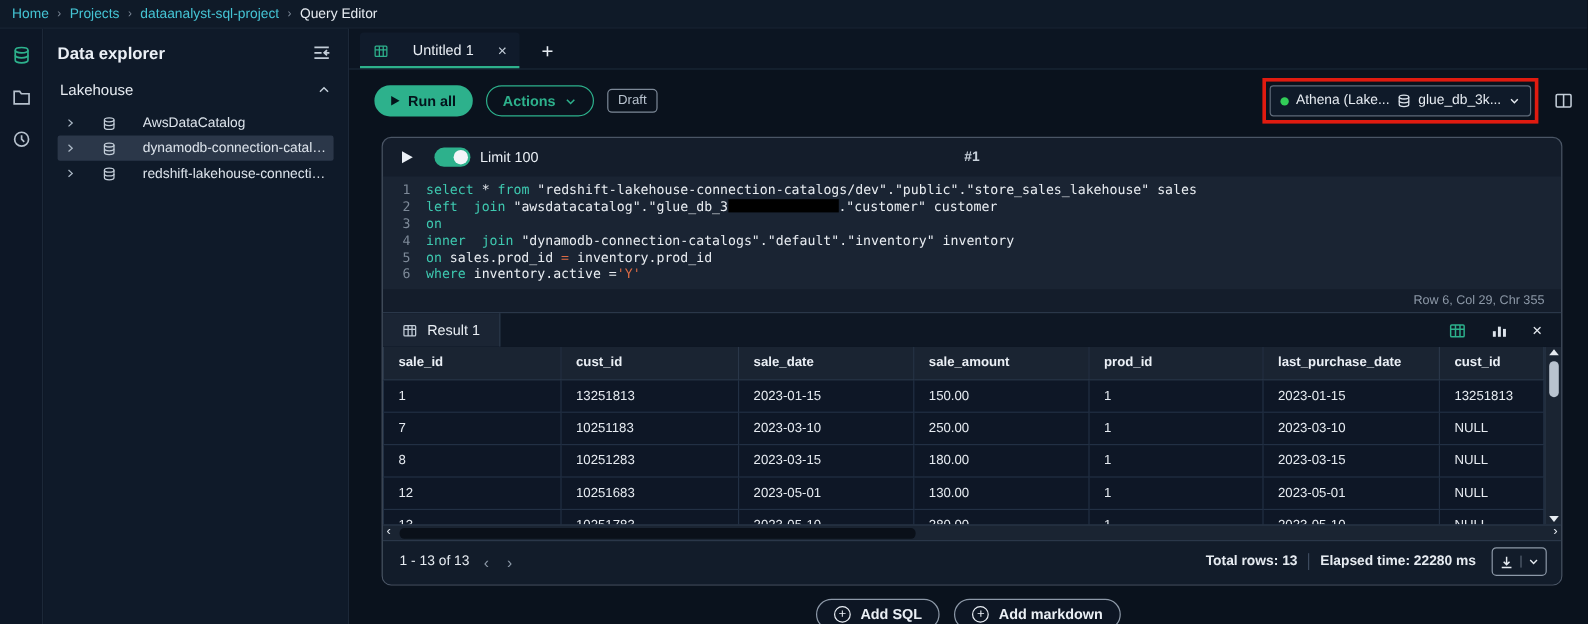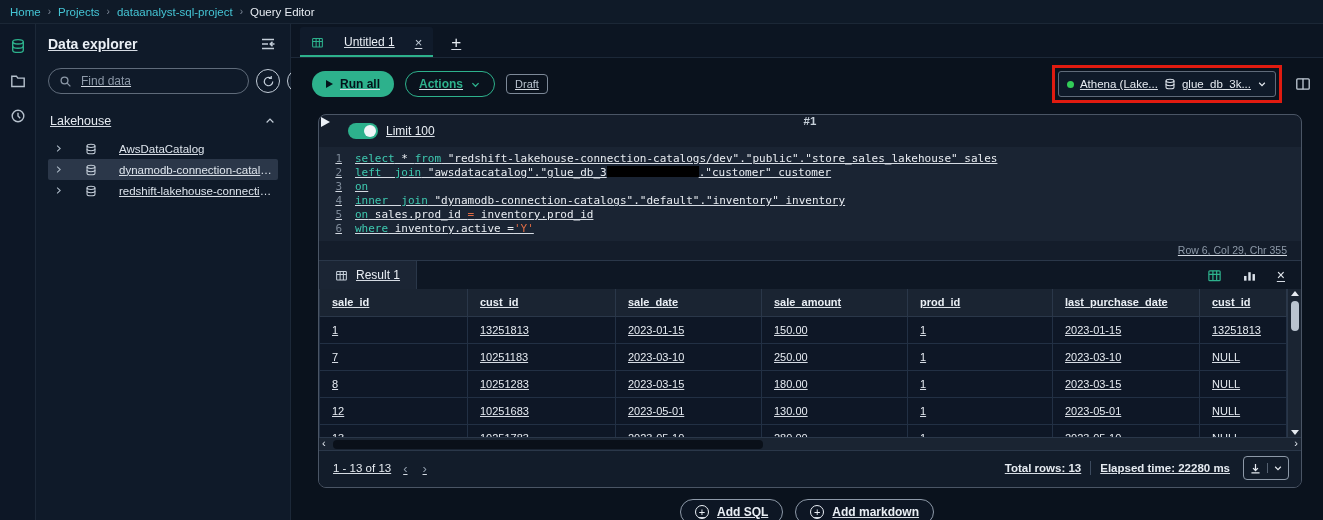--- a/index.html
+++ b/index.html
@@ -9,21 +9,21 @@
     background:#0a121d; color:#d5dbe3;
     font-family:"Liberation Sans","DejaVu Sans",sans-serif; font-size:12px;
   }
   
   .crumbs { height:24px; background:#0f1a28; border-bottom:1px solid #1b2736;
     display:flex; align-items:center; gap:7px; padding:0 10px; font-size:11.5px; }
   .crumb-link { color:var(--link,#45c5d5); cursor:pointer; }
   .crumb-current { color:#e6ebf1; }
   .crumb-sep { color:#7d8998; font-size:10px; }
   
-  .row { display:flex; height:496px;text-decoration:underline; }
+  .row { display:flex; height:496px; }
   .rail { width:36px; background:#0d1726; border-right:1px solid #1c2838;
     display:flex; flex-direction:column; align-items:center; padding-top:12px; gap:15px; flex:none; }
   .rail-btn { background:none; border:none; padding:2px; color:#b6c1cd; cursor:pointer; display:flex; }
   .rail-btn.active { color:var(--accent,#2db18c); }
   
   .explorer { width:255px; flex:none; background:#0f1a29; border-right:1px solid #1c2838; padding:10px 12px; }
   .exp-head { display:flex; justify-content:space-between; align-items:center; margin-bottom:14px; }
   .exp-head h2 { margin:0; font-size:14px; font-weight:700; color:#eaeff5; }
   .icon-btn { background:none; border:none; color:#c3cdd8; cursor:pointer; display:flex; padding:2px; }
   .search-row { display:flex; align-items:center; gap:7px; margin-bottom:20px; }
@@ -65,21 +65,21 @@
   .spacer { flex:1; }
   .annotation-box { border:3px solid var(--annotation,#e01b10); padding:3px; }
   .connection { display:flex; align-items:center; gap:6px; height:26px; padding:0 8px;
     background:#0f1a29; border:1px solid #5f6b7a; border-radius:3px; color:#e6ebf1;
     font-size:11.5px; cursor:pointer; font-family:inherit; }
   .dot { width:7px; height:7px; border-radius:50%; background:#32cd58; flex:none; }
   .conn-ic { display:flex; color:#dde4ec; }
   
   .card { margin:4px 21px 0 27px; border:1px solid #4a5565; border-radius:8px;
     background:#141d2b; display:flex; flex-direction:column; overflow:hidden; flex:none; }
-  .cell-head { position:relative; height:32px; display:flex; gap:16px; padding:0 0; flex:none; }
+  .cell-head { position:relative; height:32px; display:flex; align-items:center; gap:16px; padding:0 14px; flex:none; }
   .play-btn { background:none; border:none; cursor:pointer; padding:2px; display:flex; }
   .tri-white { width:0; height:0; border-left:9px solid #eaeff5; border-top:5.5px solid transparent; border-bottom:5.5px solid transparent; }
   .toggle-wrap { display:flex; align-items:center; gap:8px; cursor:pointer; color:#eaeff5; font-size:12px; }
   .toggle { position:relative; width:30px; height:16px; border-radius:9px; background:var(--accent,#2db18c); flex:none; }
   .knob { position:absolute; right:2px; top:2px; width:12px; height:12px; border-radius:50%; background:#f2f5f8; }
   .cell-num { position:absolute; left:0; right:0; text-align:center; color:#c7d0da;
     font-size:11.5px; font-weight:700; pointer-events:none; }
   .code { background:#1a2433; padding:5px 0; font:11px/14px "DejaVu Sans Mono","Liberation Mono",monospace; flex:none; }
   .code-line { display:flex; white-space:pre; }
   .ln { width:36px; flex:none; text-align:right; padding-right:13px; color:#7d8998; user-select:none; }
@@ -169,42 +169,20 @@
 
     <aside class="explorer">
       <div class="exp-head">
         <h2>Data explorer</h2>
         <button class="icon-btn">
           <svg width="16" height="16" viewBox="0 0 16 16" fill="none" stroke="currentColor" stroke-width="1.5">
               <path d="M2 3.5h12M2 8h6M2 12.5h12M14.5 8h-3.6m1.6-2.2L10.2 8l2.3 2.2"></path>
             </svg>
         </button>
       </div>
-      <div class="search-row">
-        <label class="search-box">
-          <span style="display:flex">
-            <svg width="13" height="13" viewBox="0 0 16 16" fill="none" stroke="currentColor" stroke-width="1.6">
-                <circle cx="6.8" cy="6.8" r="4.2"></circle>
-                <path d="M10 10l4 4"></path>
-              </svg>
-          </span>
-          <input placeholder="Find data" style="">
-        </label>
-        <button class="circle-btn">
-          <svg width="13" height="13" viewBox="0 0 16 16" fill="none" stroke="currentColor" stroke-width="1.5">
-              <path d="M13.2 8A5.2 5.2 0 1 1 10.9 3.7"></path>
-              <path d="M11.4 1.1v3.1H8.3"></path>
-            </svg>
-        </button>
-        <button class="circle-btn">
-          <svg width="11" height="11" viewBox="0 0 16 16" fill="none" stroke="currentColor" stroke-width="1.8">
-              <path d="M8 2.5v11M2.5 8h11"></path>
-            </svg>
-        </button>
-      </div>
       <div class="tree-root-row">
         <span>Lakehouse</span>
         <span style="display:flex;color:#c3cdd8">
           <svg width="12" height="12" viewBox="0 0 16 16" fill="none" stroke="currentColor" stroke-width="1.6">
               <path d="M3.5 10L8 5.5l4.5 4.5"></path>
             </svg>
         </span>
       </div>
       <div class="tree">
           <div class="tree-item">

